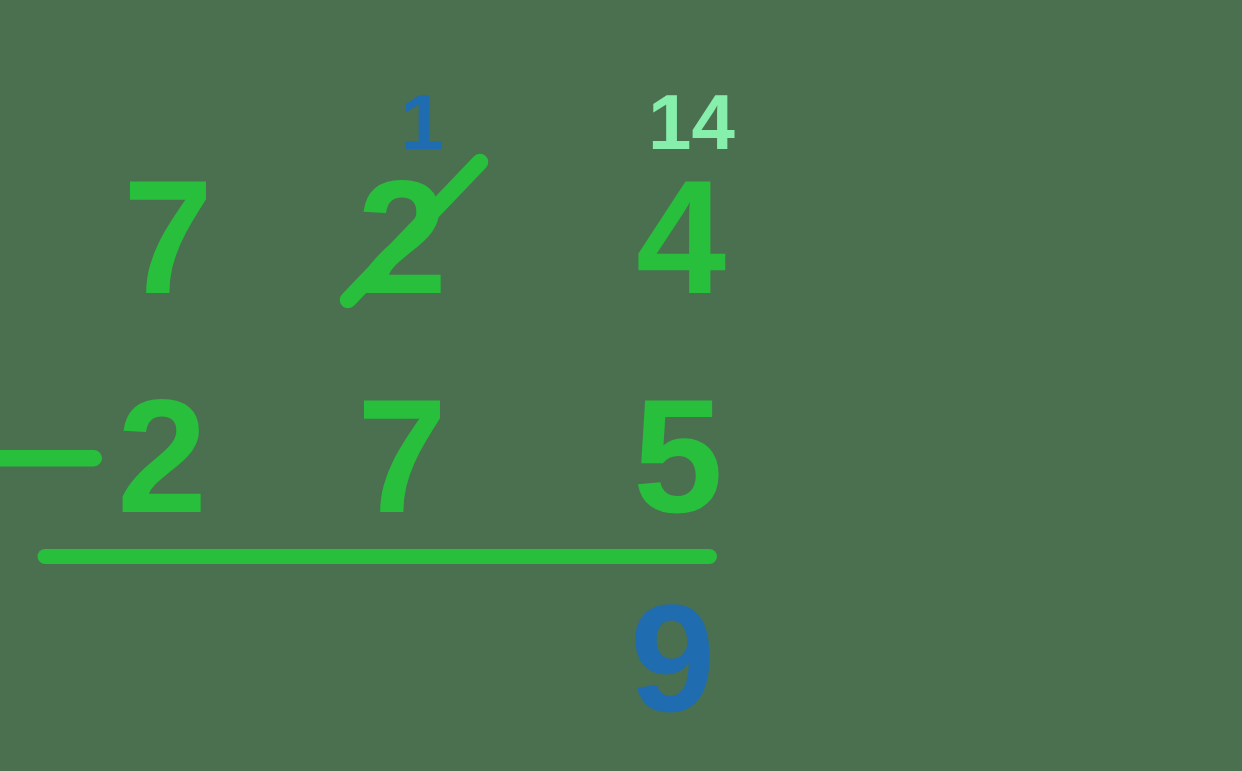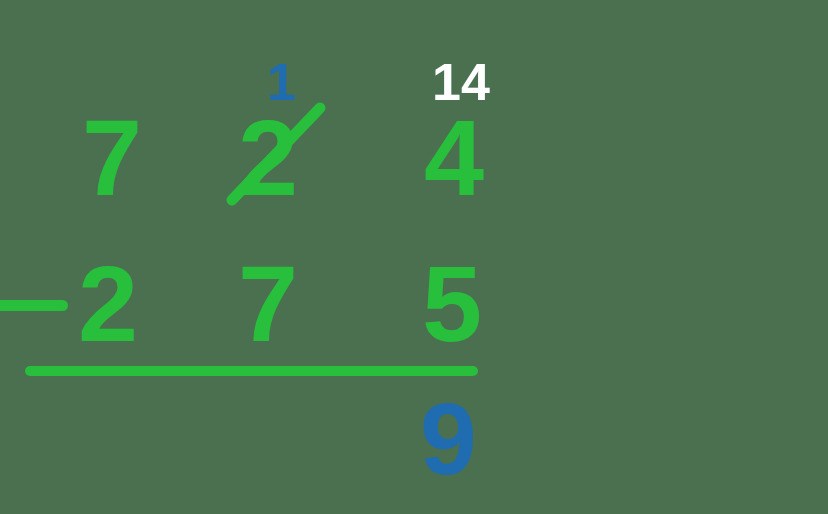--- a/index.html
+++ b/index.html
@@ -107,21 +107,21 @@
   }
   #answer-ones { left: 420px; }
 </style>
 </head>
 <body>
 
 <div id="worksheet" style="background: rgb(74, 112, 80);">
 
   <span class="glyph digit-regroup" id="regroup-tens" style="color: rgb(31, 108, 176);">1</span>
 
-  <span class="glyph digit-regroup" id="regroup-ones" style="color: #ffffff;">14</span>
+  <span class="glyph digit-regroup" id="regroup-ones" style="color: #86efac;">14</span>
 
   <span class="glyph digit-main" id="minuend-hundreds" style="color: rgb(40, 191, 60);">7</span>
 
   <span class="glyph digit-main" id="minuend-tens" style="color: rgb(40, 191, 60);">2</span>
 
   <span class="glyph digit-main" id="minuend-ones" style="color: rgb(40, 191, 60);">4</span>
 
   <svg id="strikethrough-tens" viewBox="0 0 104 108">
     <line x1="8" y1="100" x2="96" y2="8" stroke="#28bf3c"></line>
   </svg>

